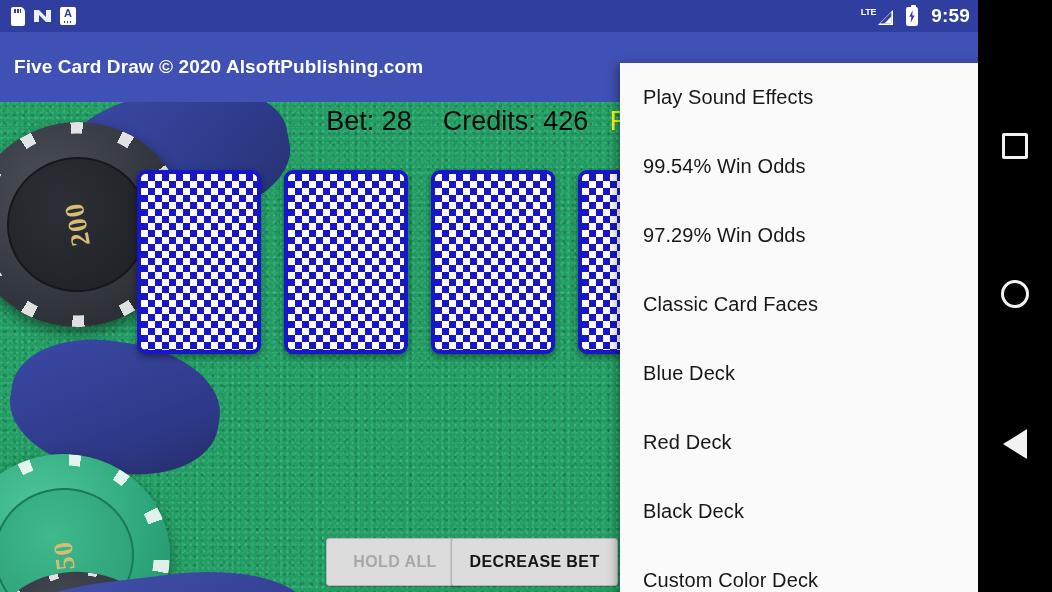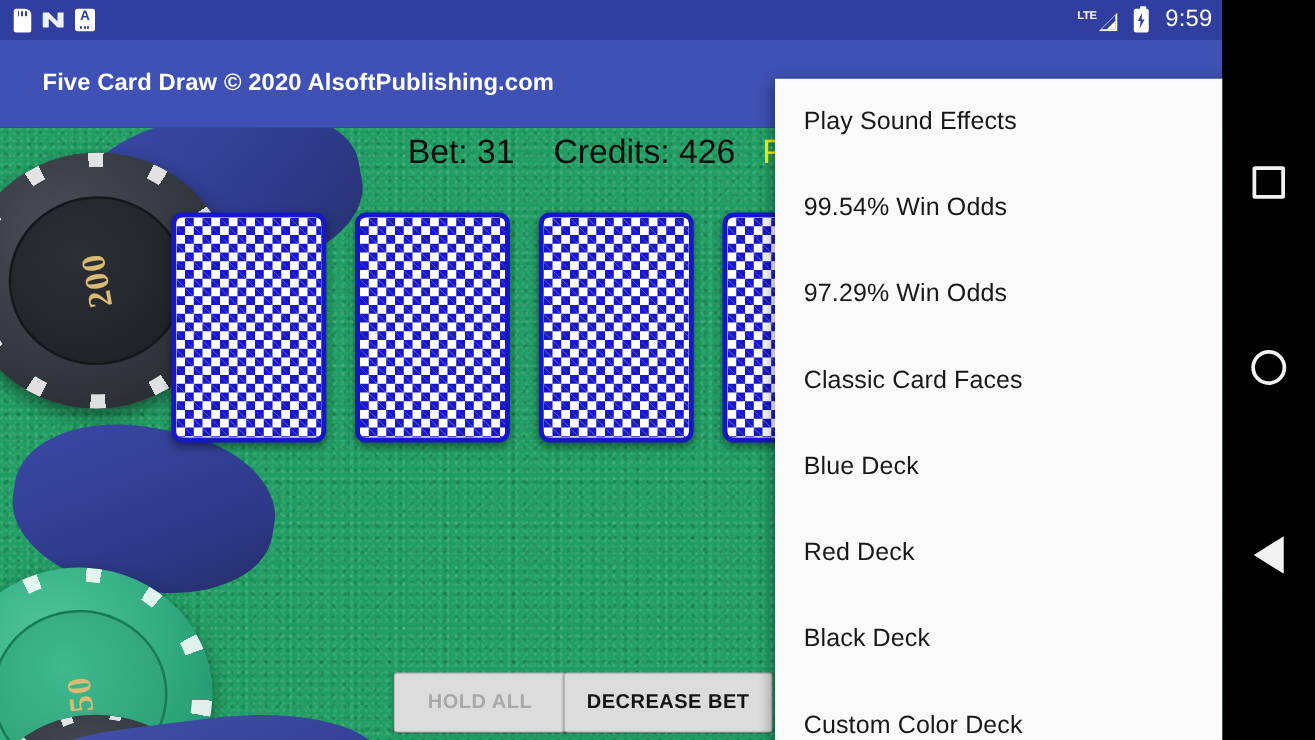--- a/index.html
+++ b/index.html
@@ -18,21 +18,21 @@
   }
 
   
   #status-bar {
     position:absolute; left:0; top:0; width:978px; height:32px;
     background:#303F9F; color:#fff;
     display:flex; align-items:center; z-index:40;
   }
   .sb-left { display:flex; align-items:center; gap:9px; padding-left:11px; }
   .sb-right { margin-left:auto; display:flex; align-items:center; gap:13px; padding-right:8px; }
-  .sb-time { font-size:19px; font-weight:400; letter-spacing:.2px; }
+  .sb-time { font-size:19px; font-weight:700; letter-spacing:.2px; }
 
   .ico-sd { width:14px; height:19px; background:#fff; border-radius:2px 5px 2px 2px; position:relative; }
   .ico-sd:after{ content:""; position:absolute; top:2px; left:2.5px; width:9px; height:4px;
      background:repeating-linear-gradient(90deg,#303F9F 0 1.5px, #fff 1.5px 3px); }
   .ico-n { width:17px; height:18px; position:relative; }
   .ico-a { width:16px; height:18px; background:#fff; border-radius:2px; position:relative;
            color:#303F9F; font-size:11px; font-weight:bold; text-align:center; line-height:13px; }
   .ico-a:after{content:"";position:absolute;bottom:2px;left:3.5px;width:9px;height:2px;
      background:repeating-linear-gradient(90deg,#303F9F 0 1.5px,#fff 1.5px 3px);}
   .ico-lte { display:flex; align-items:flex-end; gap:1px; }
@@ -41,21 +41,21 @@
   .ico-batt { width:12px; height:19px; border:2px solid #fff; border-radius:2px; position:relative; background:#fff;}
   .ico-batt:before{content:"";position:absolute;top:-4px;left:2.5px;width:5px;height:3px;background:#fff;border-radius:1px;}
 
   
   #app-bar {
     position:absolute; left:0; top:32px; width:978px; height:70px;
     background:#3F51B5; z-index:30;
     display:flex; align-items:center;
   }
   #app-title {
-    color:#fff; font-size:19px; font-weight:bold; padding-left:34px;
+    color:#fff; font-size:19px; font-weight:bold; padding-left:14px;
     letter-spacing:.1px;
   }
 
   
   #game {
     position:absolute; left:0; top:102px; width:978px; height:490px;
     background:#1f9d62;
     overflow:hidden;
   }
   
@@ -168,21 +168,21 @@
   .btn {
     position:absolute; bottom:6px; height:48px;
     background:#dcdcdc; border:1px solid #b6b6b6; border-radius:3px;
     color:#141414; font-size:16px; font-weight:bold; letter-spacing:.4px;
     display:flex; align-items:center; justify-content:center;
     box-shadow:0 1px 2px rgba(0,0,0,.35);
     font-family:"Liberation Sans", sans-serif;
   }
   .btn.disabled { color:#a8a8a8; }
   #btn-deal { left:199px; width:114px; }
-  #btn-hold { left:315px; width:138px;margin-top:32px; }
+  #btn-hold { left:326px; width:138px;margin-top:32px; }
   #btn-decbet { left:451px; width:167px; }
 
   
   #menu {
     position:absolute; left:620px; top:32px; width:430px; height:560px;
     background:#fafafa; z-index:50;
     box-shadow:-3px 2px 10px rgba(0,0,0,.35);
     overflow:hidden;
     margin-top:31px;
   }
@@ -281,21 +281,21 @@
       <div class="inner">
         <span class="denom">50</span>
       </div>
     </div>
     <div class="chip" id="chip-dark-b">
       <div class="edge"></div>
     </div>
     <div class="chip" id="chip-blue-c"></div>
 
     <div id="score-line">
-      <span class="dark">Bet: 31</span>
+      <span class="dark">Bet: 28</span>
       <span style="display:inline-block;width:16px;"></span>
       <span class="dark">Credits: 426</span>
       <span class="hint">Pre</span>
     </div>
 
     <div id="cards">
       <div class="card" style="left:137px;">
         <div class="card-face"></div>
       </div>
       <div class="card" style="left:284px;">

